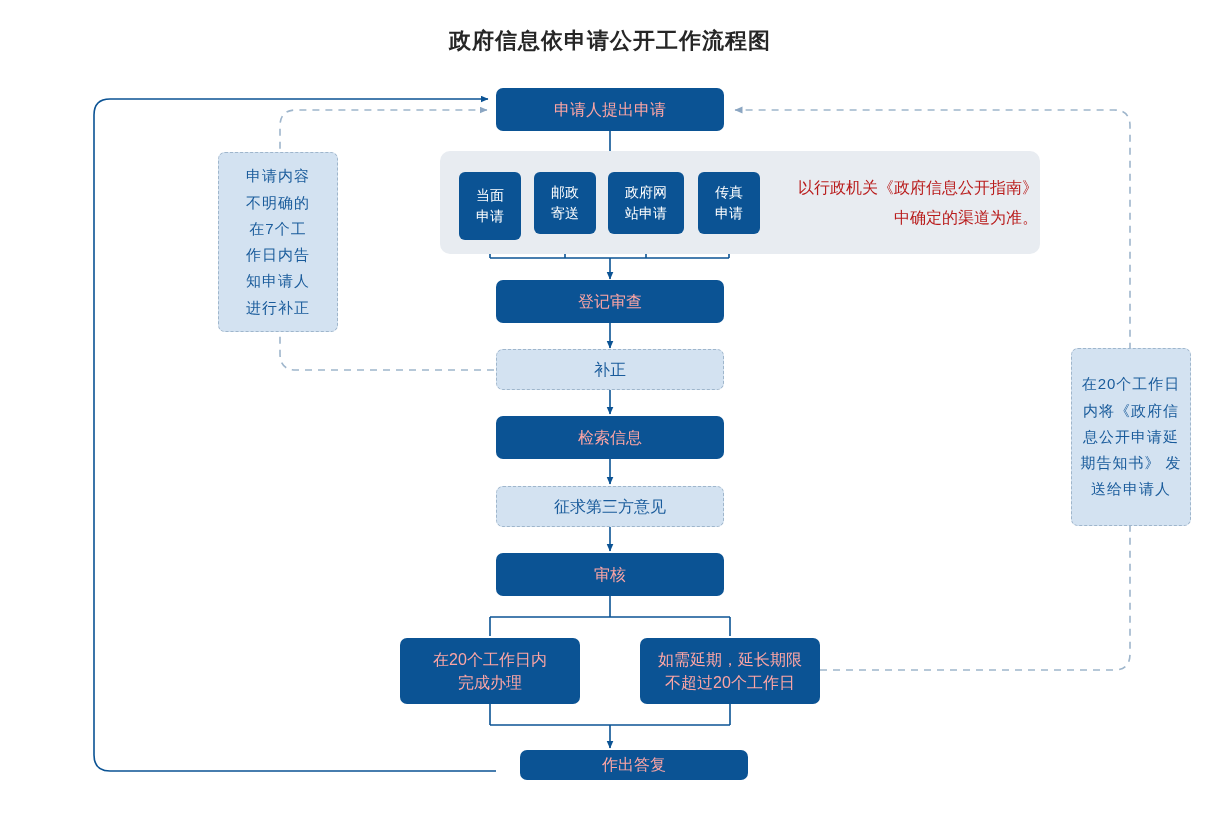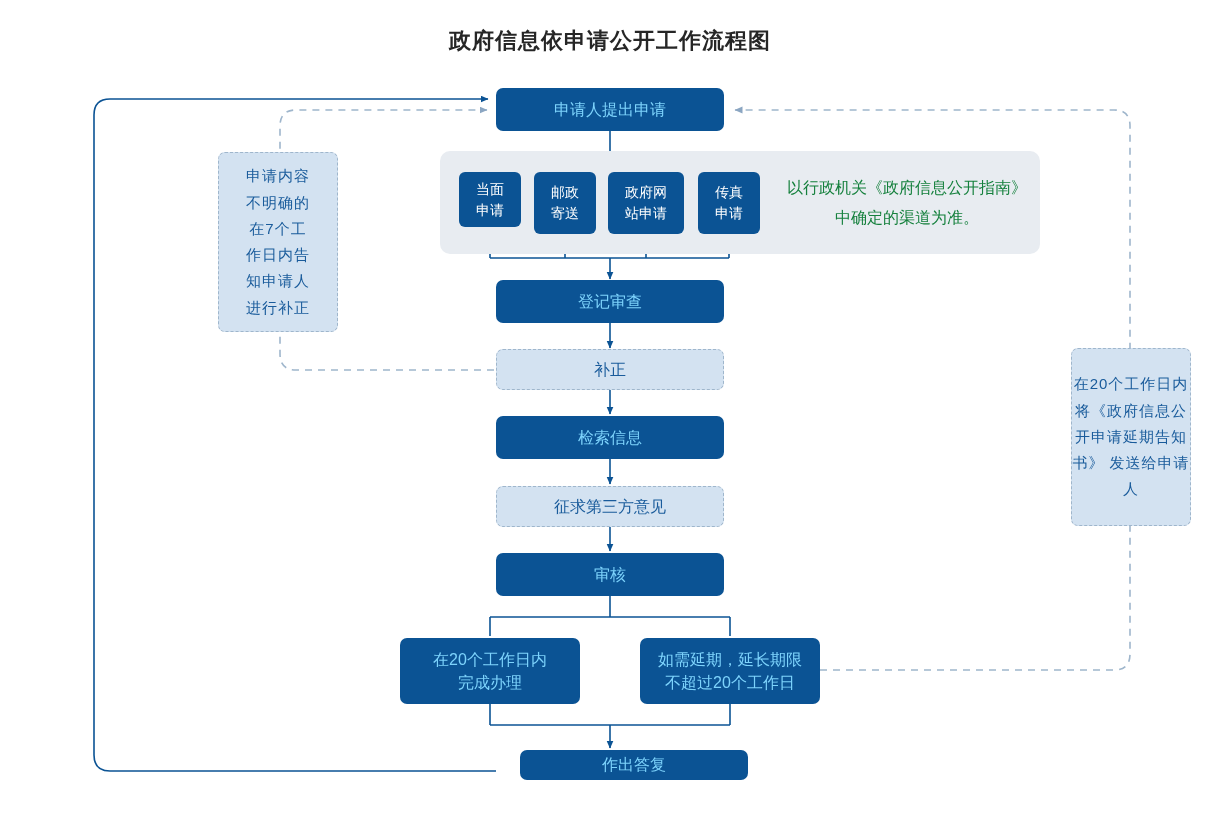--- a/index.html
+++ b/index.html
@@ -41,21 +41,21 @@
     box-sizing: border-box;
     display: flex;
     align-items: center;
     justify-content: center;
     text-align: center;
     border-radius: 7px;
     line-height: 1.45;
   }
   .solid {
     background: #0b5394;
-    color: #7dd3fc;
+    color: #fca5a5;
     font-size: 16px;
   }
   .ghost {
     background: #d3e2f1;
     color: #195b9b;
     border: 1px dashed #9fb6cc;
     font-size: 16px;
   }
   .chan {
     background: #0b5394;
@@ -69,24 +69,24 @@
     letter-spacing: 1px;
     line-height: 1.75;
   }
   .channel-panel {
     position: absolute;
     background: #e8ecf1;
     border-radius: 10px;
   }
   .panel-note {
     position: absolute;
-    color: #15803d;
+    color: #b91c1c;
     font-size: 16px;
     line-height: 1.9;
-    text-align: center;
+    text-align: right;
   }
 </style>
 </head>
 <body>
 
 <div id="canvas">
 
   <div class="title">政府信息依申请公开工作流程图</div>
 
   <svg id="wires" viewBox="0 0 1220 821" xmlns="http://www.w3.org/2000/svg">
@@ -138,21 +138,21 @@
       <path d="M494,370 L296,370 Q280,370 280,354 L280,126 Q280,110 296,110 L487,110" marker-end="url(#arrD)"></path>
 
       <path d="M820,670 L1114,670 Q1130,670 1130,654 L1130,126 Q1130,110 1114,110 L735,110" marker-end="url(#arrD)"></path>
     </g>
   </svg>
 
   <div class="channel-panel" style="left:440px; top:151px; width:600px; height:103px;"></div>
 
   <div class="node solid" style="left:496px; top:88px; width:228px; height:43px;">申请人提出申请</div>
 
-  <div class="node chan" style="left:459px; top:172px; width:62px; height:55px; white-space:pre-line;">当面
+  <div class="node chan" style="left:459px; top:172px; width:62px; height:68px; white-space:pre-line;">当面
 申请</div>
   <div class="node chan" style="left:534px; top:172px; width:62px; height:62px; white-space:pre-line;">邮政
 寄送</div>
   <div class="node chan" style="left:608px; top:172px; width:76px; height:62px; white-space:pre-line;">政府网
 站申请</div>
   <div class="node chan" style="left:698px; top:172px; width:62px; height:62px; white-space:pre-line;">传真
 申请</div>
 
   <div class="panel-note" style="left:776px; top:173px; width:262px; white-space:pre-line;">以行政机关《政府信息公开指南》
 中确定的渠道为准。</div>
@@ -171,15 +171,15 @@
 完成办理</div>
 
   <div class="node solid" style="left:640px; top:638px; width:180px; height:66px; white-space:pre-line;">如需延期，延长期限
 不超过20个工作日</div>
 
   <div class="node solid" style="left:520px; top:750px; width:228px; height:30px;">作出答复</div>
 
   <div class="node ghost note" style="left:218px; top:152px; width:120px; height:180px; padding:0 24px;">申请内容不明确的在7个工作日内告知申请人进行补正</div>
 
 
-  <div class="node ghost note" style="left:1071px; top:348px; width:120px; height:178px; padding:0 0;">在20个工作日内将《政府信息公开申请延期告知书》 发送给申请人</div>
+  <div class="node ghost note" style="left:1071px; top:348px; width:120px; height:178px; padding:0 8px;">在20个工作日内将《政府信息公开申请延期告知书》 发送给申请人</div>
 
 </div>
 
 </body></html>

